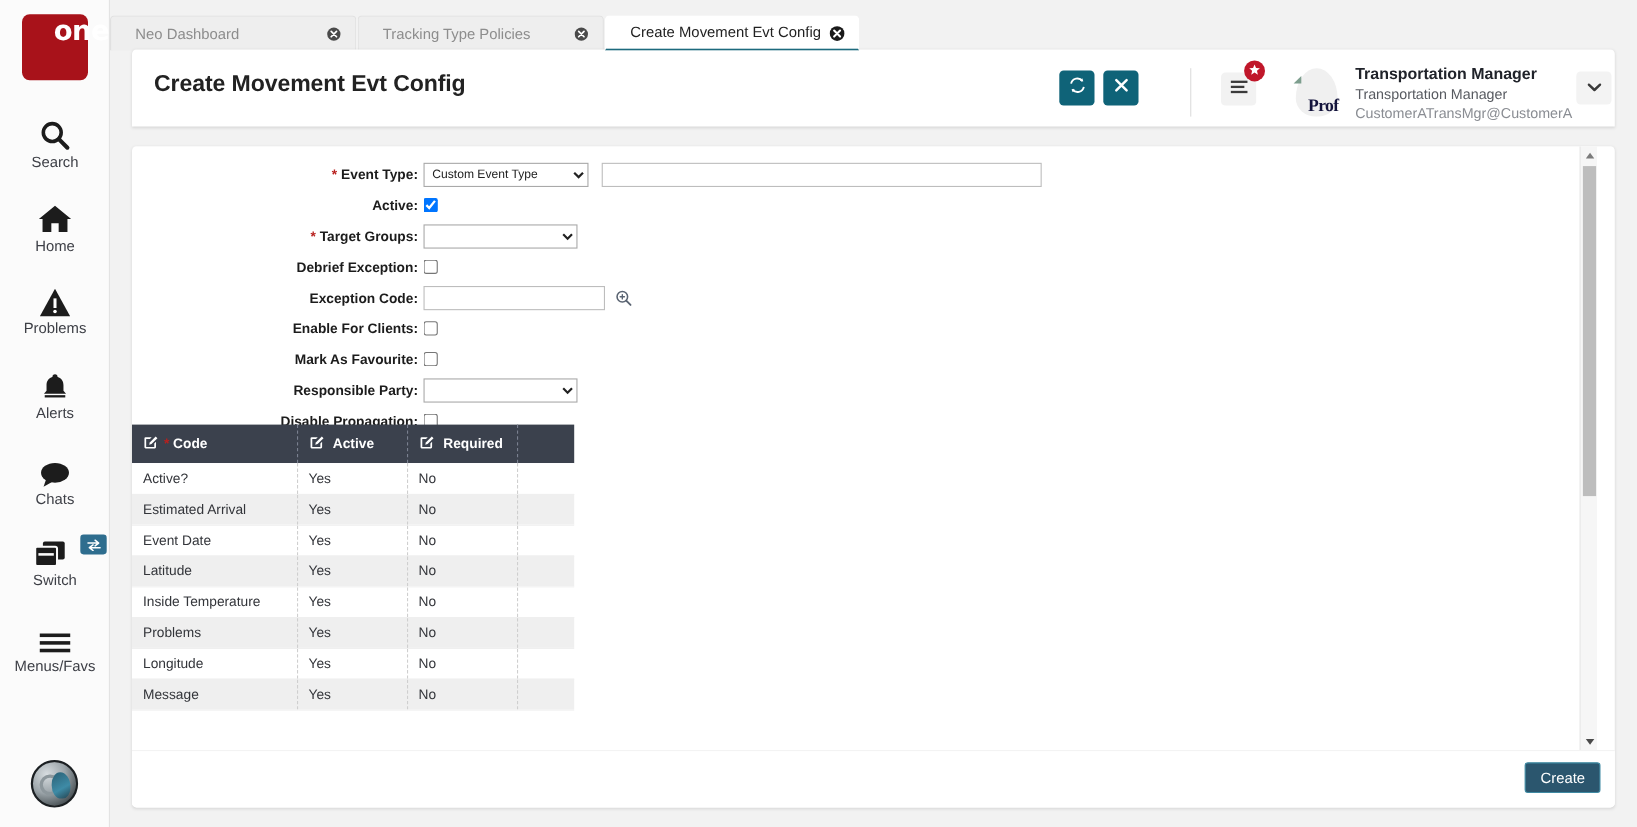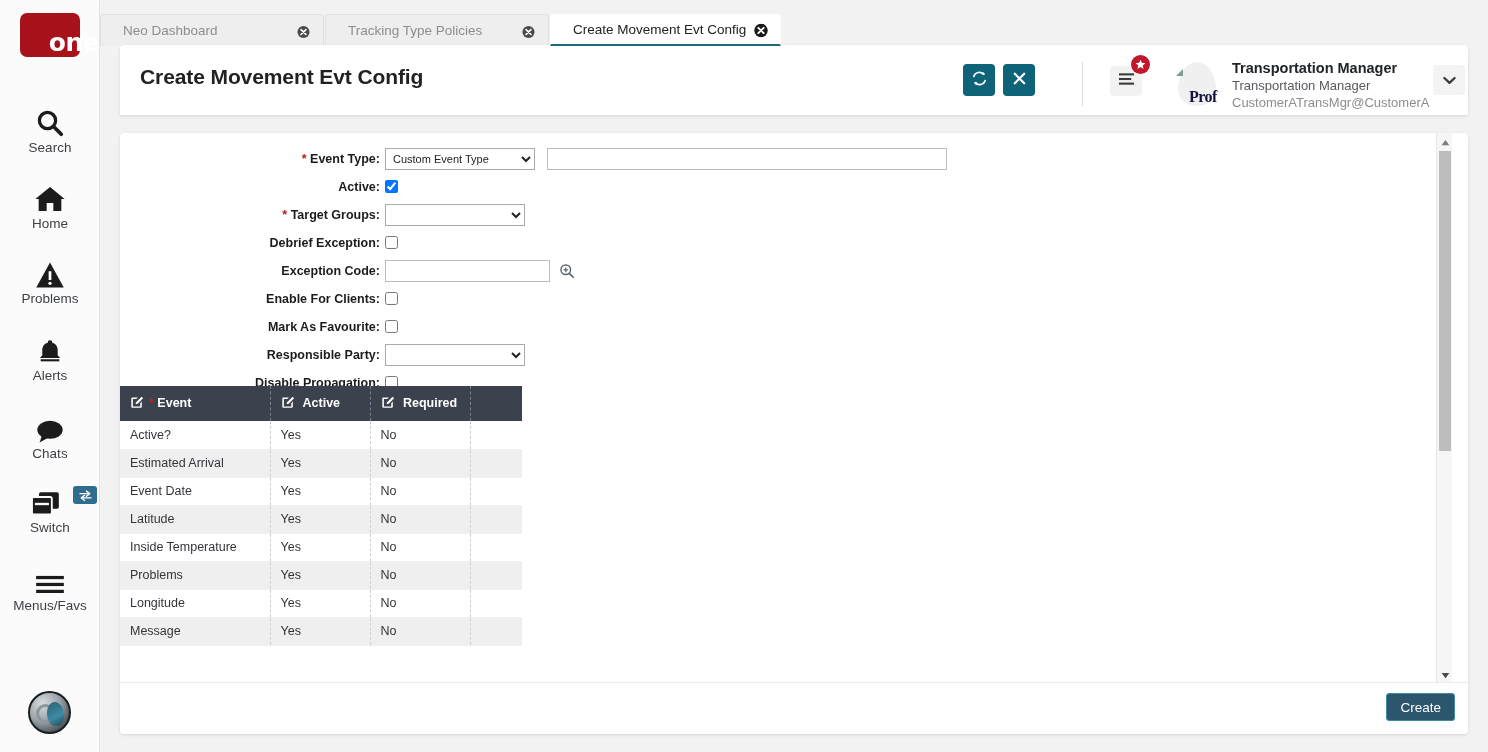--- a/index.html
+++ b/index.html
@@ -13,24 +13,24 @@
 
   
   #left-rail {
     position: absolute; left: 0; top: 0;
     width: 100px; height: 752px;
     background: #fbfbfb;
     border-right: 1px solid #e3e3e3;
   }
   #brand-logo {
     position: absolute; left: 20px; top: 13px;
-    width: 60px; height: 44px;
+    width: 60px; height: 60px;
     background: #a8121a;
     border-radius: 7px;
-    display: flex; align-items: flex-end; justify-content: center; padding-left: 48px;
+    display: flex; align-items: flex-start; justify-content: center; padding-left: 48px;
   }
   #brand-logo span {
     color: #fff; font-size: 25px; font-weight: 700;
     letter-spacing: -0.5px; font-family: "DejaVu Sans", sans-serif;
   }
   .rail-item {
     position: absolute; left: 0; width: 100px;
     display: flex; flex-direction: column; align-items: center;
     cursor: pointer;
   }
@@ -548,21 +548,21 @@
       <div id="grid">
         <table>
           <thead>
             <tr>
               <th class="col-name">
                 <span class="pencil">
                   <svg width="14" height="14" viewBox="0 0 16 16">
                       <path d="M1.5 4 A1.2 1.2 0 0 1 2.7 2.8 H9 L7.2 4.6 H3.3 V13 H11.7 V9.3 L13.5 7.5 V13.3 A1.2 1.2 0 0 1 12.3 14.5 H2.7 A1.2 1.2 0 0 1 1.5 13.3 Z" fill="#fff"></path>
                       <path d="M7 8.2 L13.2 2 L15 3.8 L8.8 10 L6.4 10.6 Z" fill="#fff"></path>
                     </svg>
-                </span><span class="req">*</span> <span>Event</span>
+                </span><span class="req">*</span> <span>Code</span>
               </th>
               <th class="col-active">
                 <span class="pencil">
                   <svg width="14" height="14" viewBox="0 0 16 16">
                       <path d="M1.5 4 A1.2 1.2 0 0 1 2.7 2.8 H9 L7.2 4.6 H3.3 V13 H11.7 V9.3 L13.5 7.5 V13.3 A1.2 1.2 0 0 1 12.3 14.5 H2.7 A1.2 1.2 0 0 1 1.5 13.3 Z" fill="#fff"></path>
                       <path d="M7 8.2 L13.2 2 L15 3.8 L8.8 10 L6.4 10.6 Z" fill="#fff"></path>
                     </svg>
                 </span> <span>Active</span>
               </th>
               <th class="col-required">

